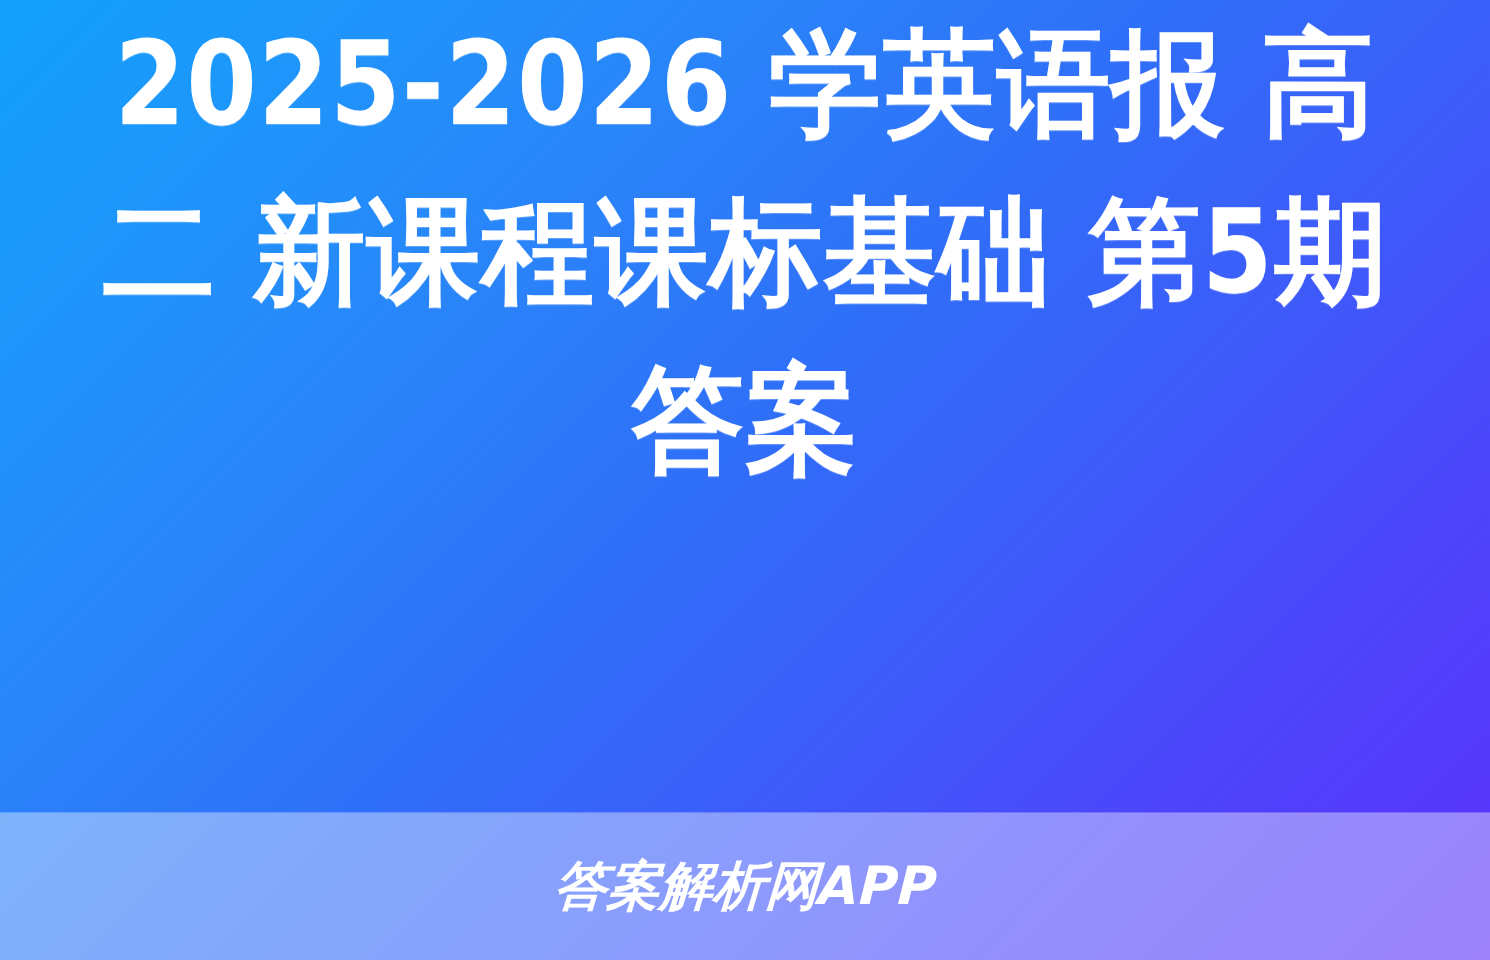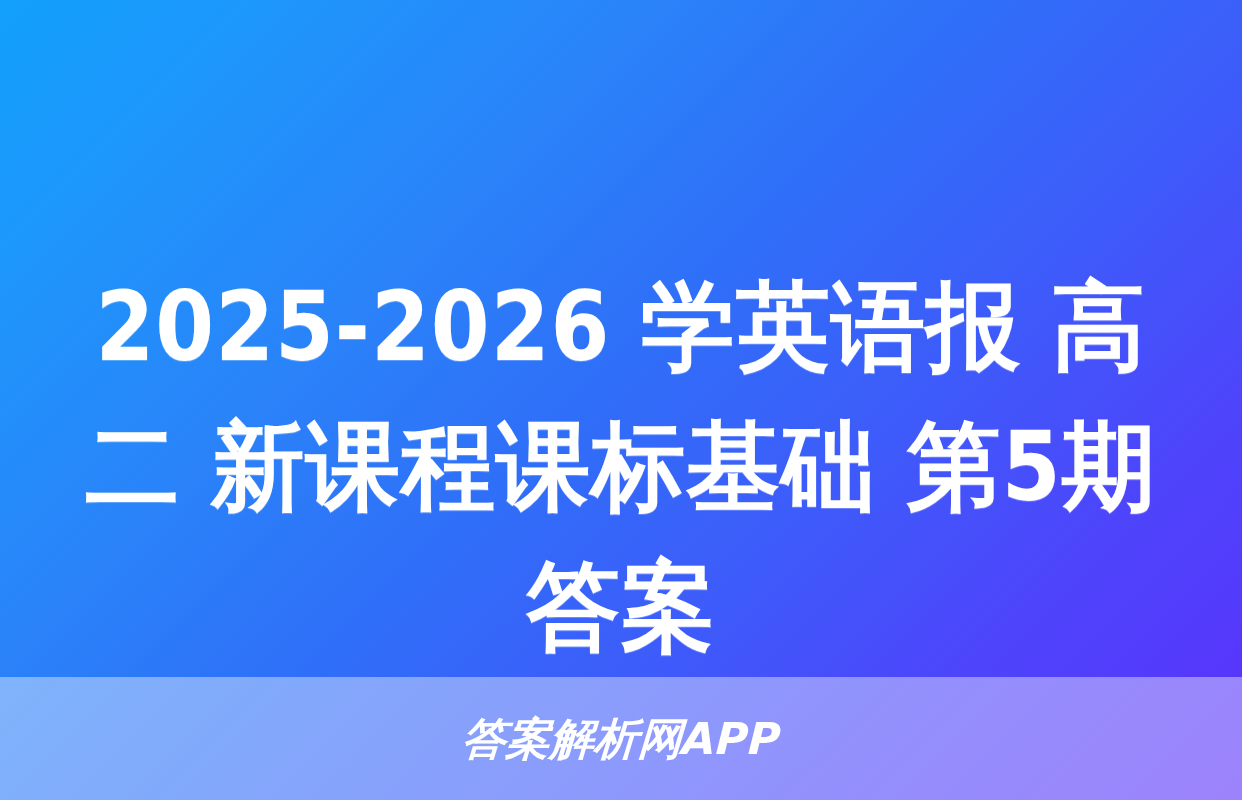--- a/index.html
+++ b/index.html
@@ -33,21 +33,21 @@
   }
 
   
   .title-wrap {
     position: absolute;
     left: 0;
     top: 0;
     width: 1242px;
     height: 677px;
     display: flex;
-    align-items: flex-end;
+    align-items: flex-start;
     justify-content: center;
     padding: 0 58px;
     box-sizing: border-box;
   }
 
   .title {
     margin: 0;
     width: 100%;
     text-align: center;
     color: #ffffff;

